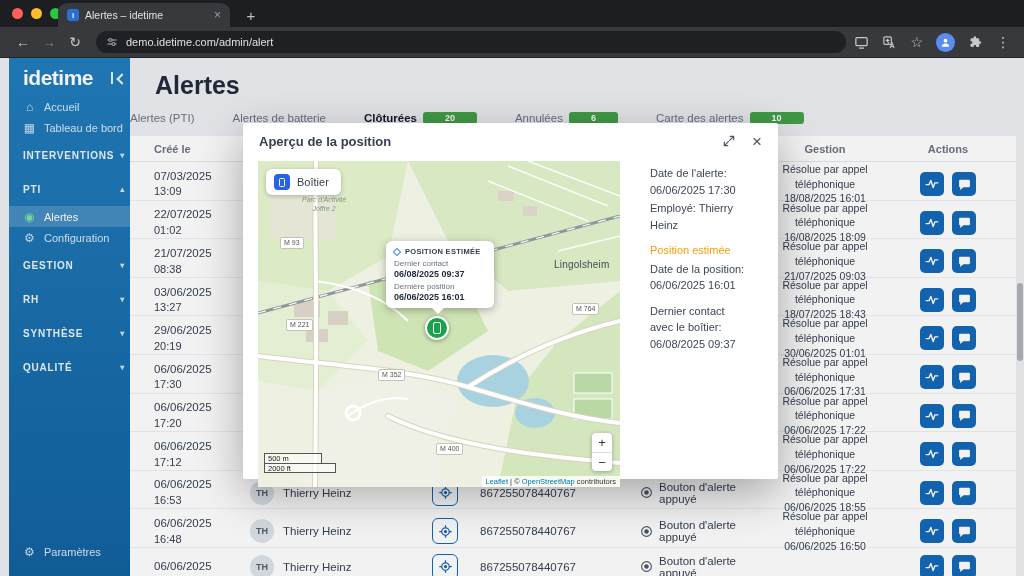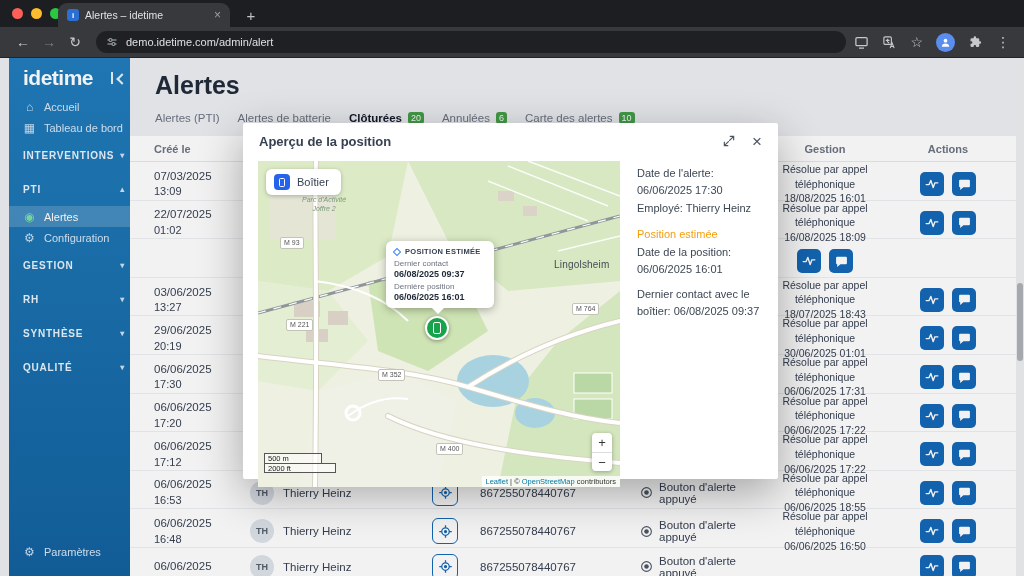--- a/index.html
+++ b/index.html
@@ -52,24 +52,24 @@
   .side-item.active .lbl{color:#fff}
   .side-item.active .ic{color:#7be0a2}
   .side-section{display:flex;align-items:center;justify-content:space-between;padding:0 14px;
     height:34px;font-size:10px;font-weight:bold;letter-spacing:.8px;color:#e9f3fb}
   .side-section .chev{font-size:8px;color:#cfe2f3}
   .side-footer{position:absolute;bottom:14px;left:0;right:0}
 
   
   .main{position:absolute;left:130px;top:58px;right:0;bottom:0;background:#edeff2;overflow:hidden}
   .page-title{font-size:25px;font-weight:bold;color:#1f2937;margin:13px 0 12px 25px}
-  .tabs{display:flex;gap:18px;margin-left:25px;align-items:center}
+  .tabs{display:flex;gap:38px;align-items:center}
   .tab-item{font-size:11.5px;color:#6b7280;display:flex;gap:6px;align-items:center}
   .tab-item.active .tlbl{color:#111827;font-weight:bold}
-  .badge{background:var(--green);color:#fff;font-size:9px;padding:1px 3px;border-radius:3px;font-weight:normal}
+  .badge{background:var(--green);color:#fff;font-size:9px;padding:1px 22px;border-radius:3px;font-weight:bold}
 
   .table{position:absolute;left:0;right:8px;top:78px;bottom:0;background:#fff}
   .thead,.trow{display:grid;grid-template-columns:120px 160px 70px 150px 140px 110px auto;align-items:center}
   .thead{height:26px;border-bottom:1px solid #e5e7eb;color:#6b7280;font-size:11px;font-weight:bold}
   .th1{padding-left:24px}.th6,.th7{text-align:center}
   .trow{height:38.6px;border-bottom:1px solid #eef0f2;font-size:11.5px;color:#374151}
   .c1{padding-left:24px;line-height:1.45}
   .rt{font-size:11px}
   .c2{display:flex;align-items:center;gap:9px}
   .avatar{width:24px;height:24px;border-radius:50%;background:#dde3e9;color:#55606b;
@@ -127,21 +127,21 @@
   .zbtn.out{border-top:1px solid #ddd}
   .scalebox{position:absolute;left:6px;bottom:14px;z-index:6;font-size:7.5px;color:#222}
   .sbar{border:1px solid #555;background:rgba(255,255,255,.55);padding:0 3px;height:10px;line-height:9px}
   .sbar.m{width:58px;border-bottom:none}
   .sbar.ft{width:72px}
   .attr{position:absolute;right:0;bottom:0;background:rgba(255,255,255,.8);font-size:7.5px;
     color:#333;padding:1px 4px;z-index:6;white-space:nowrap}
   .attr .link{color:#0078a8}
 
   .info{position:absolute;left:391px;top:42px;width:132px;font-size:11px;color:#3d4754;line-height:1.5}
-  .info p{margin:0 3px 9px}
+  .info p{margin:0 16px 9px}
   .pos-title{color:var(--orange);margin-bottom:2px !important}
   .tight{margin-bottom:2px !important}
 </style>
 </head>
 <body>
 
 <div class="stage">
 
   <div class="tabstrip">
     <div class="lights">
@@ -373,20 +373,24 @@
                 </svg>
       </button>
       <button class="abtn">
         <svg width="13" height="13" viewBox="0 0 24 24" fill="#fff">
                   <path d="M4 3h16a2 2 0 0 1 2 2v10a2 2 0 0 1-2 2H10l-6 5v-5a2 2 0 0 1-2-2V5a2 2 0 0 1 2-2z"></path>
                 </svg>
       </button>
     </div>
   </div>
           <div class="trow">
+    <div class="c1">
+      <div class="rd">21/07/2025</div>
+      <div class="rt">08:38</div>
+    </div>
     <div class="c2">
       <span class="avatar" style="visibility: hidden;"></span>
       <span class="emp"></span>
     </div>
     <div class="c3">
       <button class="locate" style="visibility: hidden;">
         <svg width="15" height="15" viewBox="0 0 24 24" fill="none" stroke="currentColor" stroke-width="2">
                   <circle cx="12" cy="12" r="6"></circle>
                   <path d="M12 2v4M12 18v4M2 12h4M18 12h4"></path>
                   <circle cx="12" cy="12" r="1.6" fill="currentColor"></circle>

